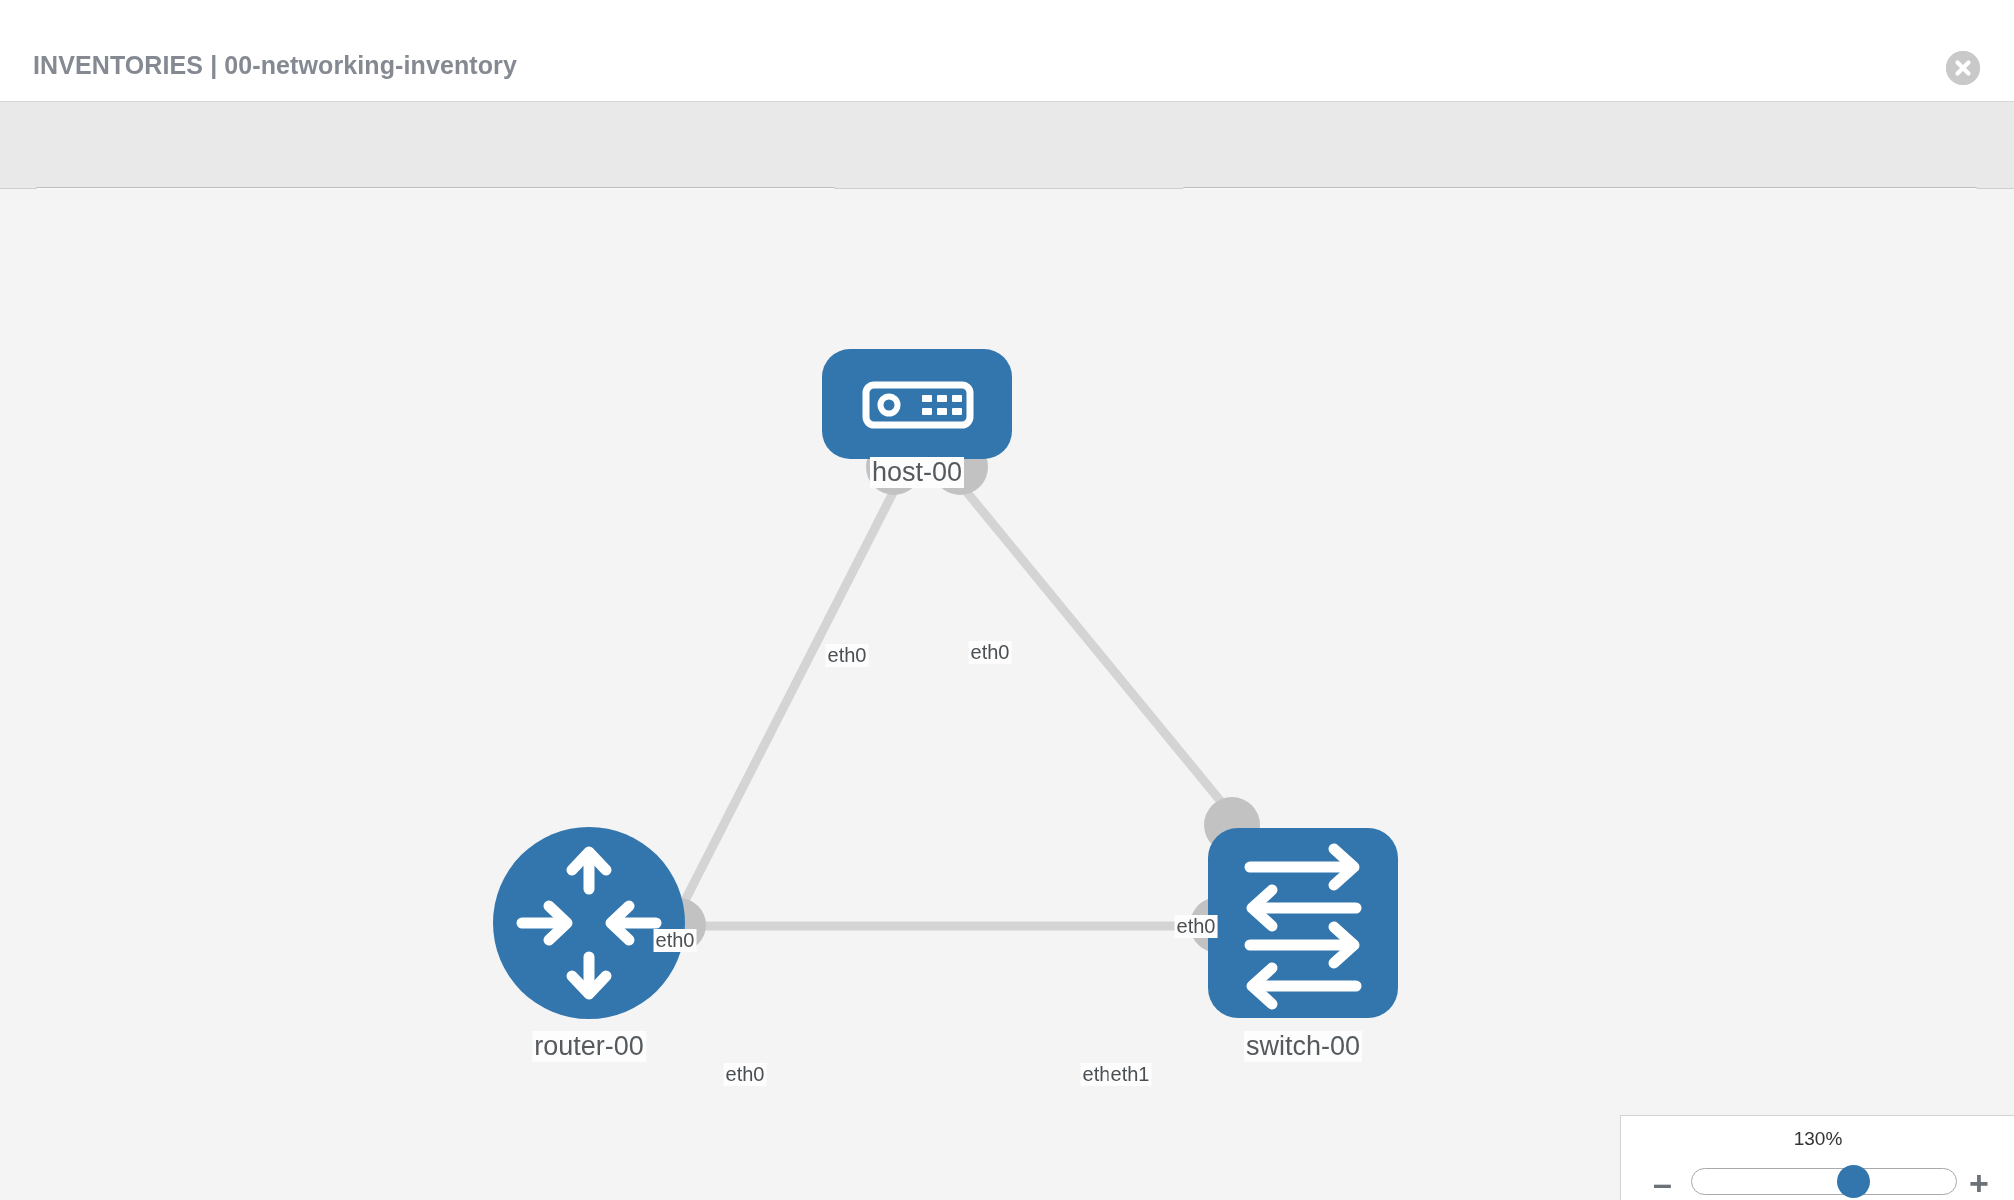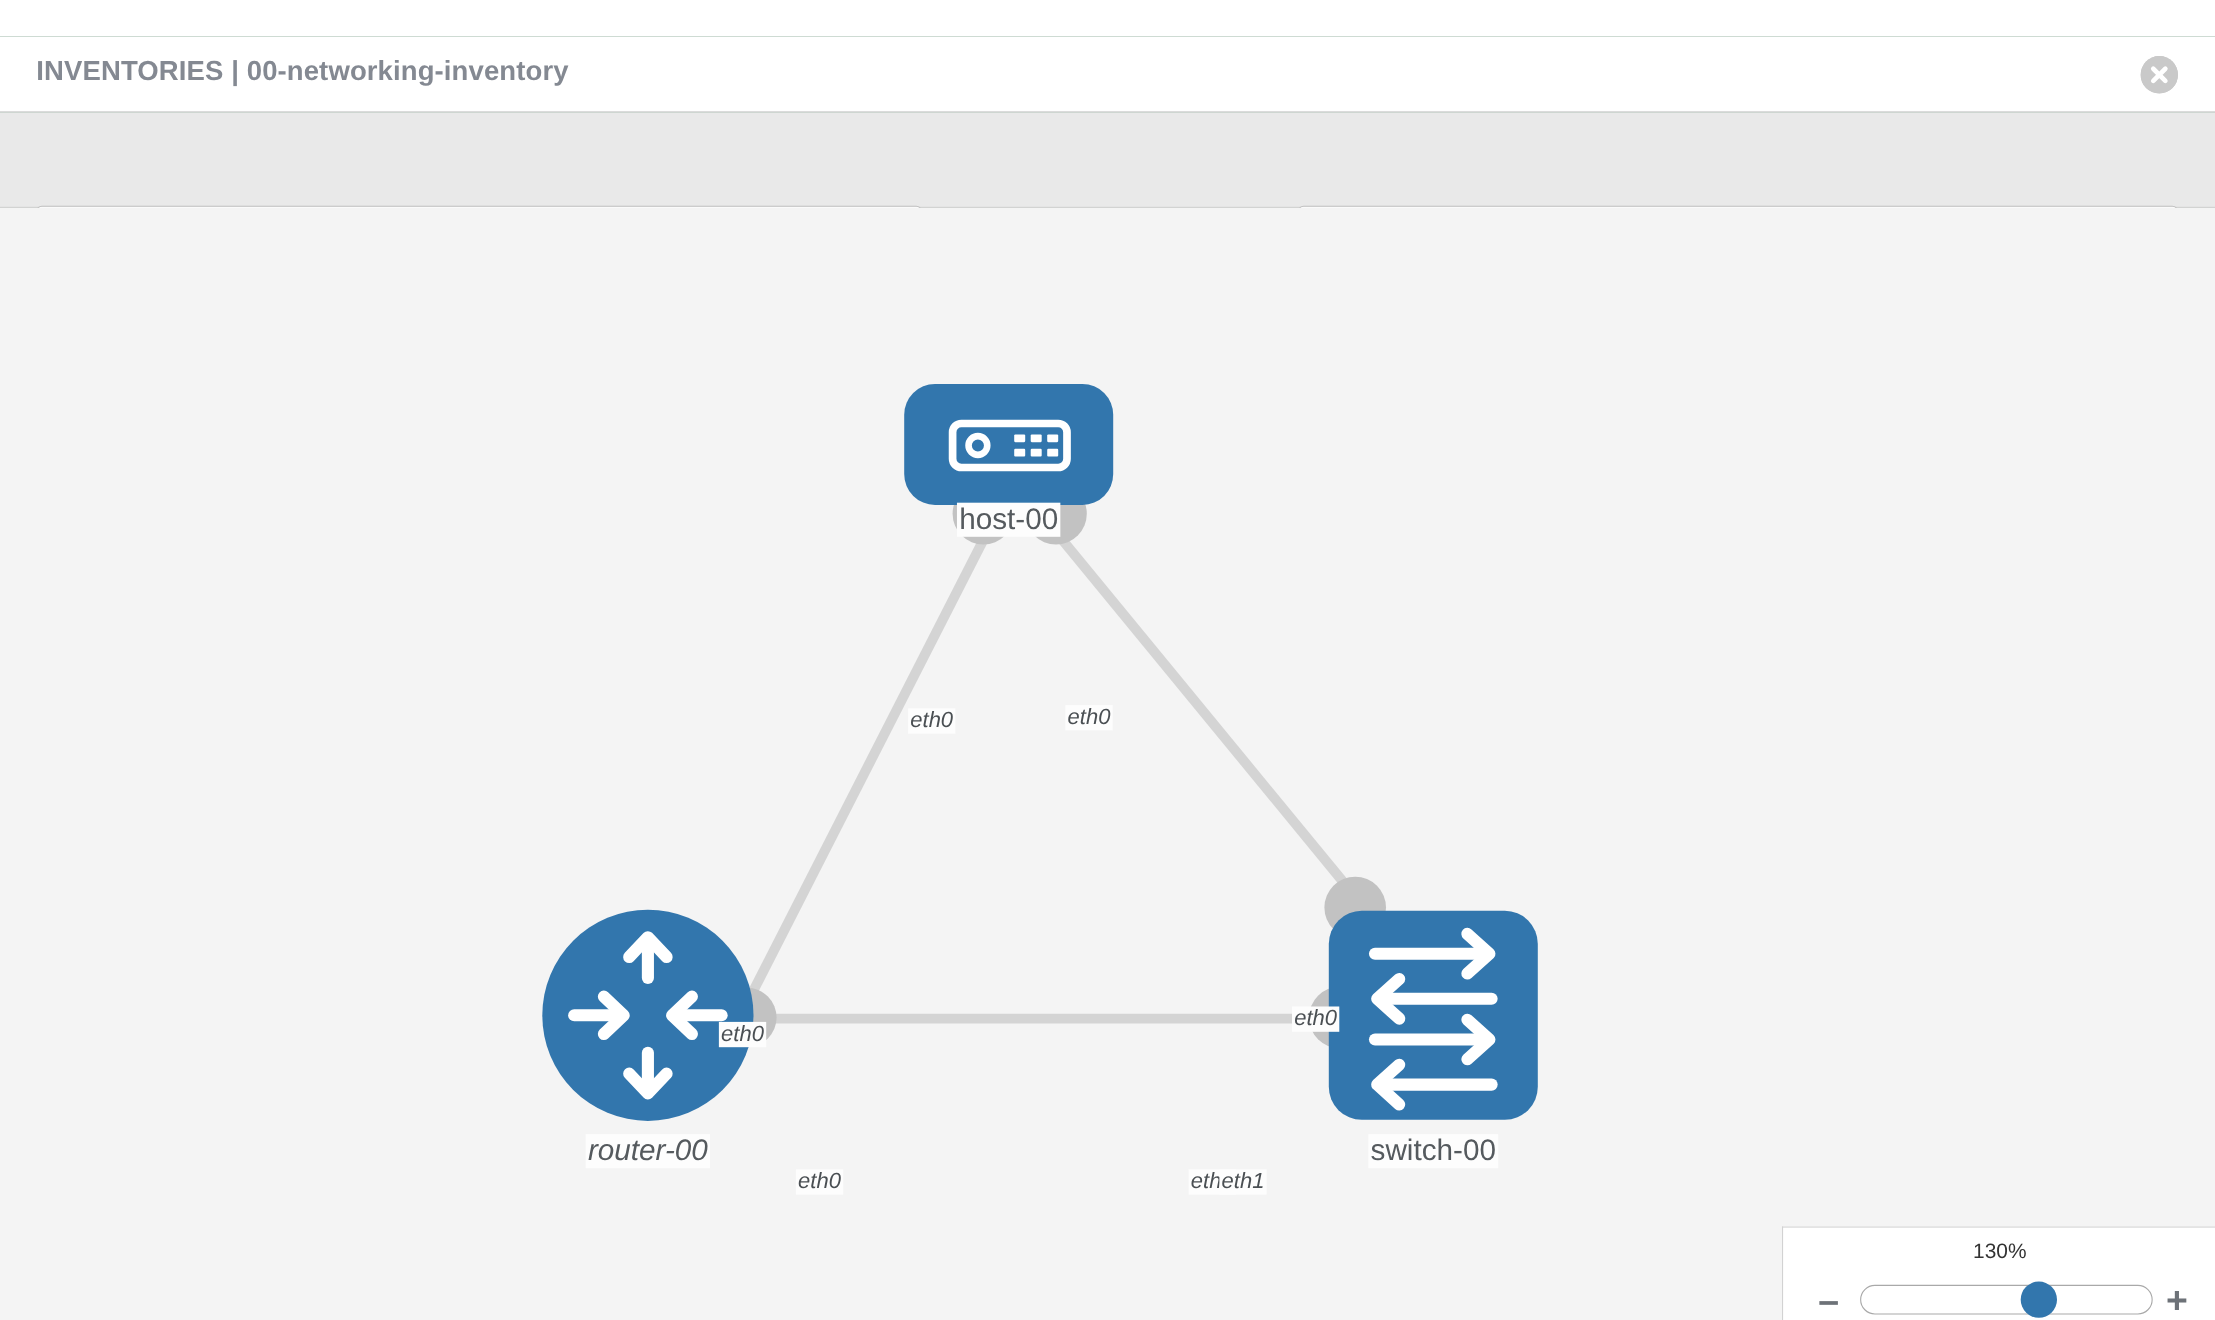--- a/index.html
+++ b/index.html
@@ -120,21 +120,20 @@
     transform: translateX(-50%);
   }
   .port-label {
     position: absolute;
     font-size: 20px;
     color: #4a4f53;
     background: #fdfdfd;
     white-space: nowrap;
     padding: 0 2px;
     transform: translateX(-50%);
-    font-style: italic;
   }
 
   
   .zoom-panel {
     position: absolute;
     left: 1620px; top: 1082px;
     width: 394px; height: 118px;
     background: #ffffff;
     border: 1px solid #d2d2d2;
     border-right: none; border-bottom: none;
@@ -290,21 +289,21 @@
           <line x1="1250" y1="756" x2="1352" y2="756"></line>
           <polyline points="1334,738 1354,756 1334,774"></polyline>
 
           <line x1="1356" y1="797" x2="1254" y2="797"></line>
           <polyline points="1272,779 1252,797 1272,815"></polyline>
         </g>
       </g>
     </svg>
 
     <div class="node-label" style="left:917px; top:268px;text-align:center;">host-00</div>
-    <div class="node-label" style="left:589px; top:842px;font-style:italic;">router-00</div>
+    <div class="node-label" style="left:589px; top:842px;">router-00</div>
     <div class="node-label" style="left:1303px; top:842px;">switch-00</div>
 
     <div class="port-label" style="left:847px; top:455px;">eth0</div>
 
     <div class="port-label" style="left:990px; top:452px;">eth0</div>
 
     <div class="port-label" style="left:675px; top:740px;">eth0</div>
 
     <div class="port-label" style="left:1196px; top:726px;">eth0</div>
 

